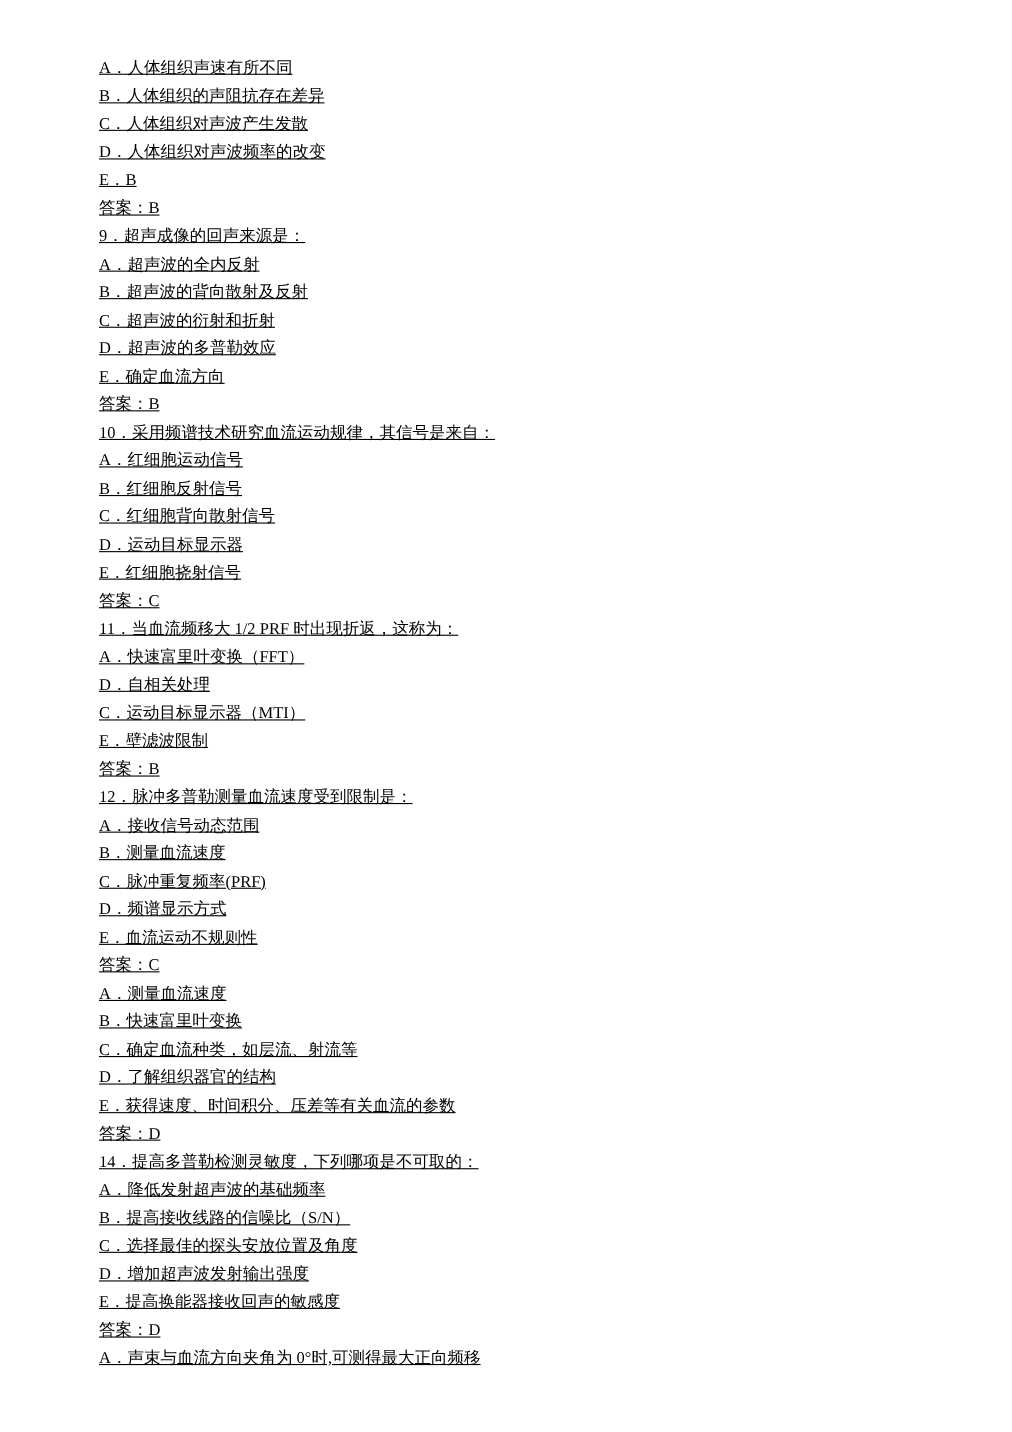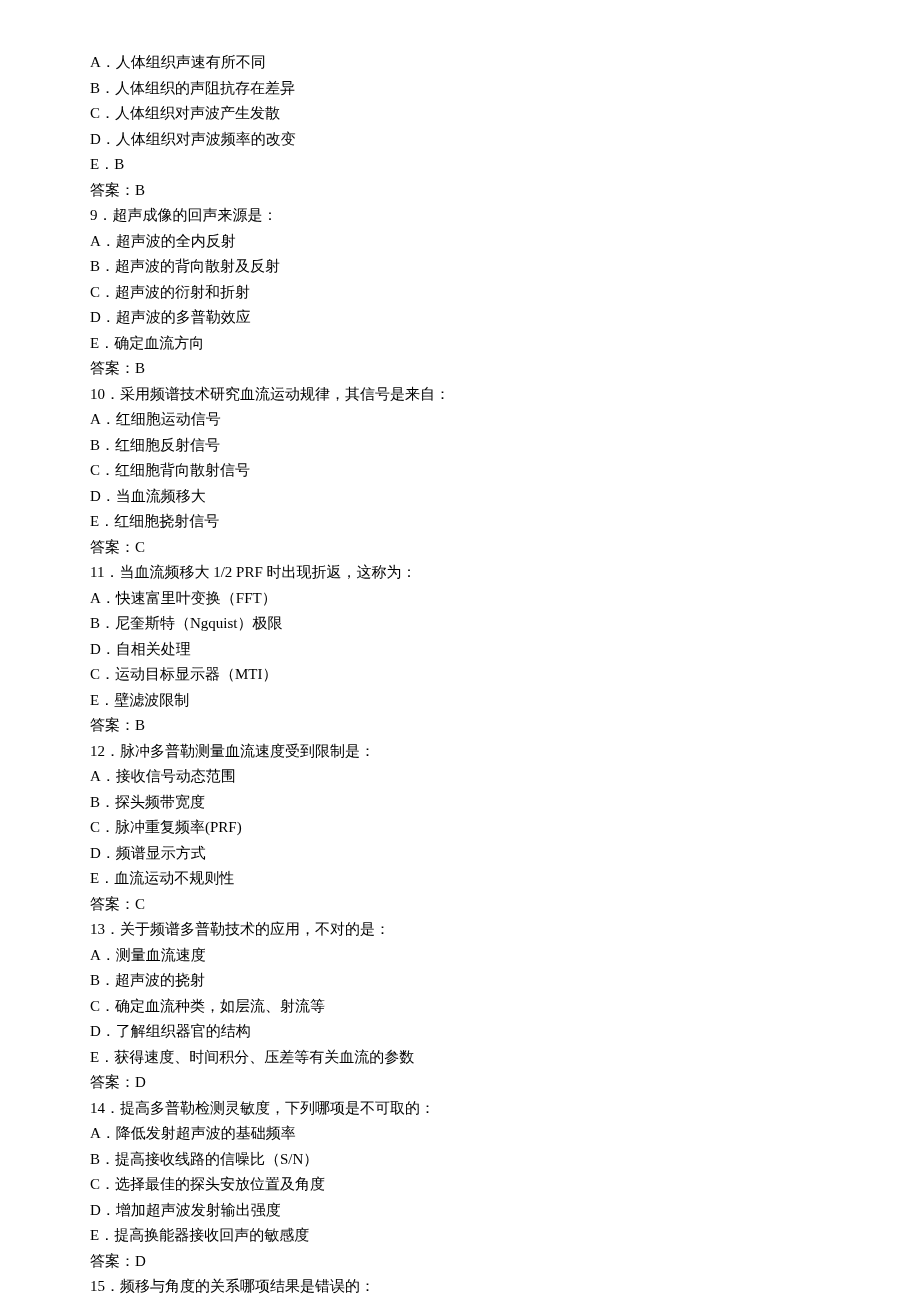--- a/index.html
+++ b/index.html
@@ -12,20 +12,21 @@
     line-height: 1.7;
   }
   .page {
     width: 920px;
     min-height: 1302px;
     padding: 50px 90px 50px 90px;
     box-sizing: border-box;
   }
   .line {
     white-space: pre-wrap;
+    text-decoration: underline;
   }
 </style>
 </head>
 <body>
 
 <div class="page">
   <div class="line">A．人体组织声速有所不同</div>
   <div class="line">B．人体组织的声阻抗存在差异</div>
   <div class="line">C．人体组织对声波产生发散</div>
   <div class="line">D．人体组织对声波频率的改变</div>
@@ -35,46 +36,43 @@
   <div class="line">A．超声波的全内反射</div>
   <div class="line">B．超声波的背向散射及反射</div>
   <div class="line">C．超声波的衍射和折射</div>
   <div class="line">D．超声波的多普勒效应</div>
   <div class="line">E．确定血流方向</div>
   <div class="line">答案：B</div>
   <div class="line">10．采用频谱技术研究血流运动规律，其信号是来自：</div>
   <div class="line">A．红细胞运动信号</div>
   <div class="line">B．红细胞反射信号</div>
   <div class="line">C．红细胞背向散射信号</div>
-  <div class="line">D．当血流频移大</div>
+  <div class="line">D．运动目标显示器</div>
   <div class="line">E．红细胞挠射信号</div>
   <div class="line">答案：C</div>
   <div class="line">11．当血流频移大 1/2 PRF 时出现折返，这称为：</div>
   <div class="line">A．快速富里叶变换（FFT）</div>
-  <div class="line">B．尼奎斯特（Ngquist）极限</div>
   <div class="line">D．自相关处理</div>
   <div class="line">C．运动目标显示器（MTI）</div>
   <div class="line">E．壁滤波限制</div>
   <div class="line">答案：B</div>
   <div class="line">12．脉冲多普勒测量血流速度受到限制是：</div>
   <div class="line">A．接收信号动态范围</div>
-  <div class="line">B．探头频带宽度</div>
+  <div class="line">B．测量血流速度</div>
   <div class="line">C．脉冲重复频率(PRF)</div>
   <div class="line">D．频谱显示方式</div>
   <div class="line">E．血流运动不规则性</div>
   <div class="line">答案：C</div>
-  <div class="line">13．关于频谱多普勒技术的应用，不对的是：</div>
   <div class="line">A．测量血流速度</div>
-  <div class="line">B．超声波的挠射</div>
+  <div class="line">B．快速富里叶变换</div>
   <div class="line">C．确定血流种类，如层流、射流等</div>
   <div class="line">D．了解组织器官的结构</div>
   <div class="line">E．获得速度、时间积分、压差等有关血流的参数</div>
   <div class="line">答案：D</div>
   <div class="line">14．提高多普勒检测灵敏度，下列哪项是不可取的：</div>
   <div class="line">A．降低发射超声波的基础频率</div>
   <div class="line">B．提高接收线路的信噪比（S/N）</div>
   <div class="line">C．选择最佳的探头安放位置及角度</div>
   <div class="line">D．增加超声波发射输出强度</div>
   <div class="line">E．提高换能器接收回声的敏感度</div>
   <div class="line">答案：D</div>
-  <div class="line">15．频移与角度的关系哪项结果是错误的：</div>
   <div class="line">A．声束与血流方向夹角为 0°时,可测得最大正向频移</div>
 </div>
 
 </body></html>

